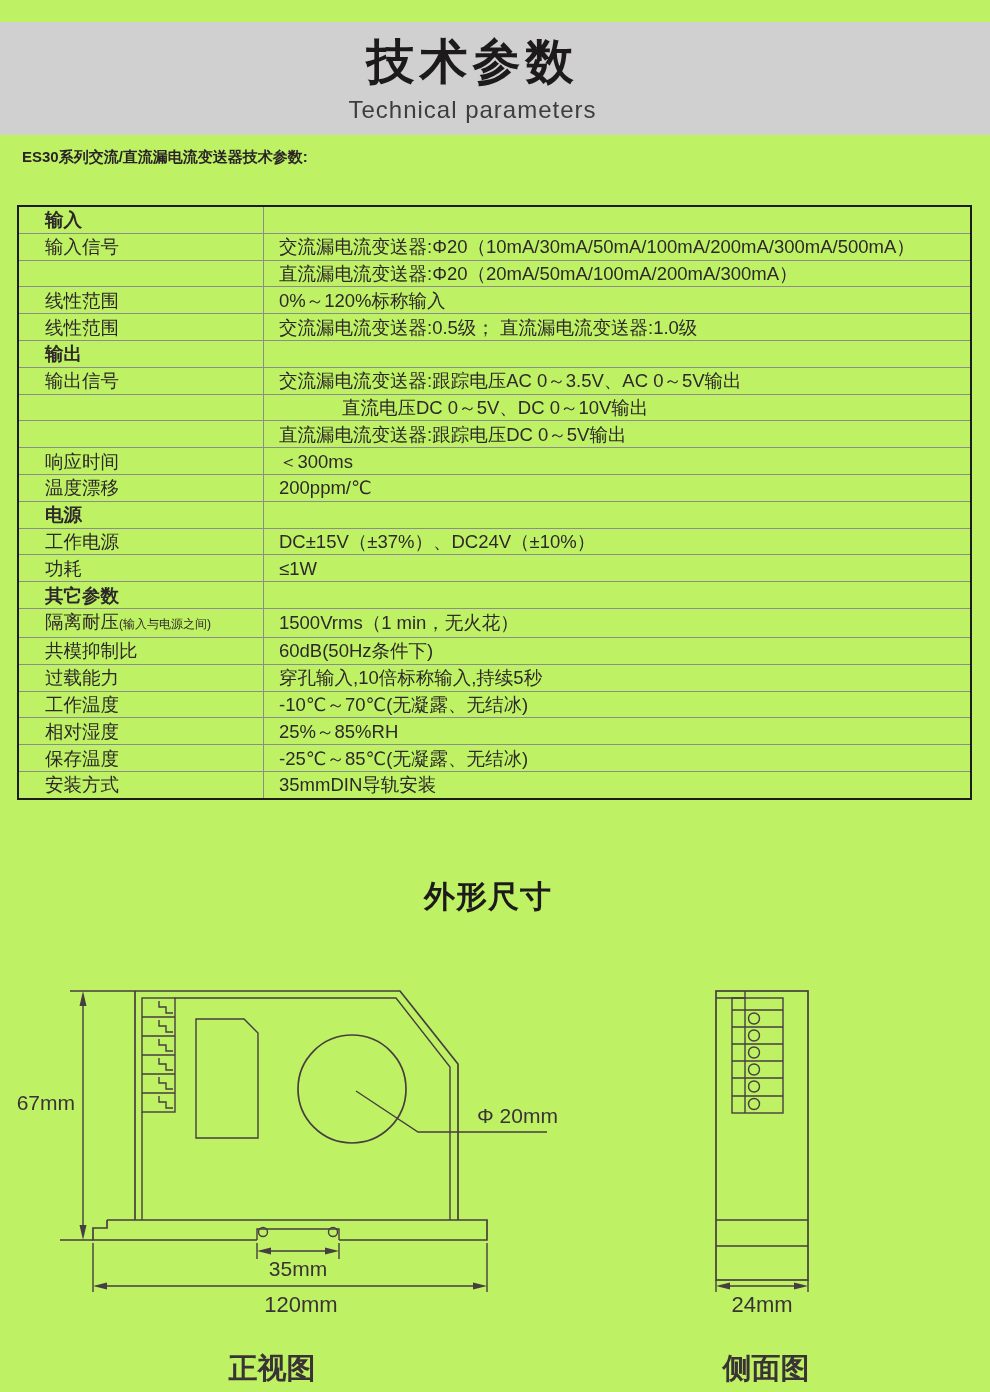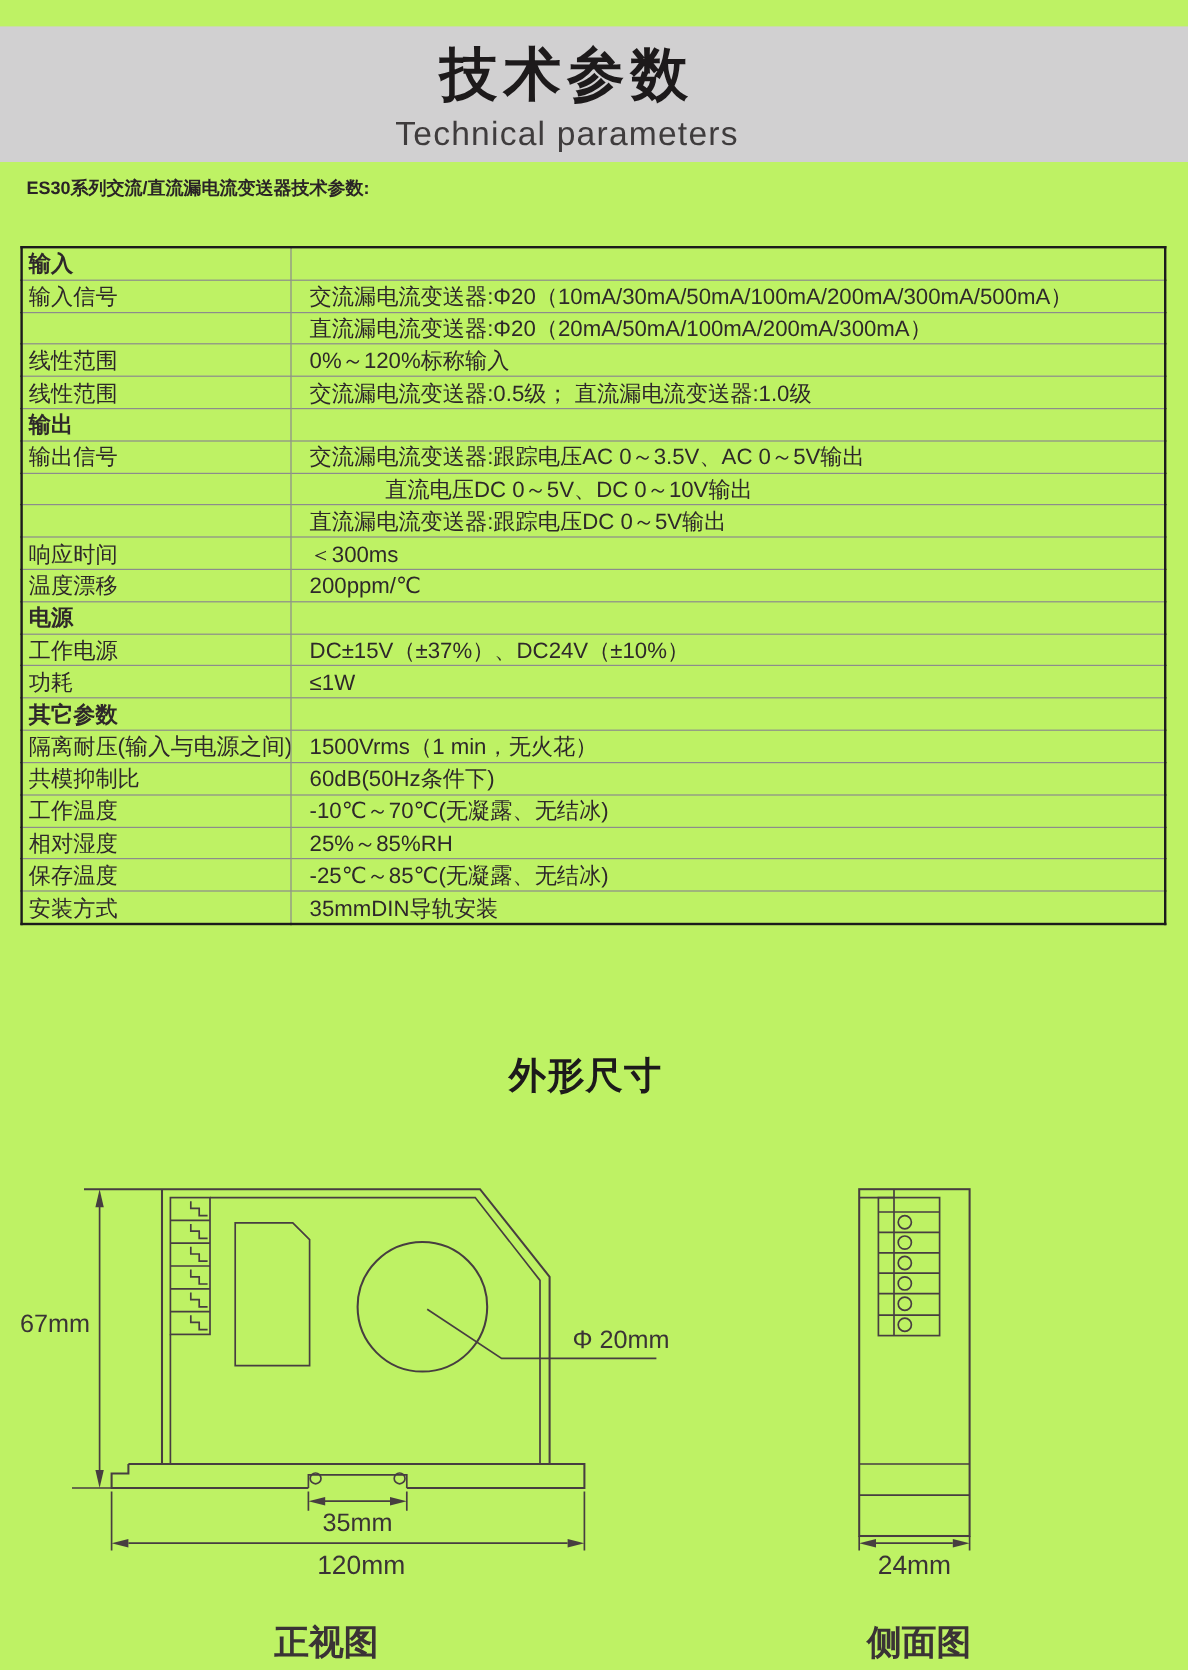--- a/index.html
+++ b/index.html
@@ -2,32 +2,32 @@
 <html><head>
 <meta charset="utf-8">
 <style>
   html,body{margin:0;padding:0;background:#f7f7f7;}
   .page{position:relative;width:990px;height:1392px;background:#bef264;overflow:hidden;
         font-family:"Liberation Sans","DejaVu Sans",sans-serif;color:#2e282a;}
   
   .band{position:absolute;left:0;top:22px;width:990px;height:113px;}
   .band-inner{position:absolute;left:0;top:0;width:945px;height:113px;text-align:center;}
   .main-title{margin:0;padding-top:8px;font-size:48px;font-weight:700;letter-spacing:5px;color:#1d1a1b;}
-  .sub-title{margin:0;margin-top:2px;font-size:28px;font-weight:400;letter-spacing:1px;color:#3f3c3d;}
+  .sub-title{margin:0;margin-top:2px;font-size:24px;font-weight:400;letter-spacing:1px;color:#3f3c3d;}
   
   .intro{position:absolute;left:22px;top:148px;font-size:15px;font-weight:600;color:#2a2426;}
   
   .spec{position:absolute;left:17px;top:205px;width:955px;border-collapse:collapse;table-layout:fixed;
         border:2px solid #1c1c1c;}
   .spec td{border:1px solid #8c8c8c;height:25.8px;font-size:18.5px;line-height:25px;
            padding:0 0 0 15px;white-space:nowrap;overflow:hidden;color:#2e282a;vertical-align:middle;}
-  .spec td.lbl{width:218px;padding-left:5px;}
+  .spec td.lbl{width:218px;padding-left:26px;}
   .spec tr.sec td.lbl{font-weight:700;}
   .spec td.val.indent{padding-left:78px;}
-  .spec .note{font-size:19px;}
+  .spec .note{font-size:12px;}
   
   .outline-title{position:absolute;left:0;top:876px;width:920px;text-align:center;
                  font-size:31px;font-weight:600;letter-spacing:1px;color:#1d1a1b;margin-left:28px;}
   .drawing{position:absolute;left:0;top:952px;}
   .drawing text{font-family:"Liberation Sans","DejaVu Sans",sans-serif;fill:#3a3335;}
   .dim-label{font-size:21px;}
   .cap{font-size:29px;font-weight:600;fill:#2a2426;}
   .ln{fill:none;stroke:#473e40;stroke-width:1.7;}
   .ln-thin{fill:none;stroke:#473e40;stroke-width:1.4;}
   .ah{fill:#473e40;stroke:none;}
@@ -110,20 +110,24 @@
         </tr>
       <tr>
           <td class="lbl"><span>隔离耐压</span><span class="note">(输入与电源之间)</span></td>
           <td class="val">1500Vrms（1 min，无火花）</td>
         </tr>
       <tr>
           <td class="lbl">共模抑制比</td>
           <td class="val">60dB(50Hz条件下)</td>
         </tr>
       <tr>
+          <td class="lbl">过载能力</td>
+          <td class="val">穿孔输入,10倍标称输入,持续5秒</td>
+        </tr>
+      <tr>
           <td class="lbl">工作温度</td>
           <td class="val">-10℃～70℃(无凝露、无结冰)</td>
         </tr>
       <tr>
           <td class="lbl">相对湿度</td>
           <td class="val">25%～85%RH</td>
         </tr>
       <tr>
           <td class="lbl">保存温度</td>
           <td class="val">-25℃～85℃(无凝露、无结冰)</td>

